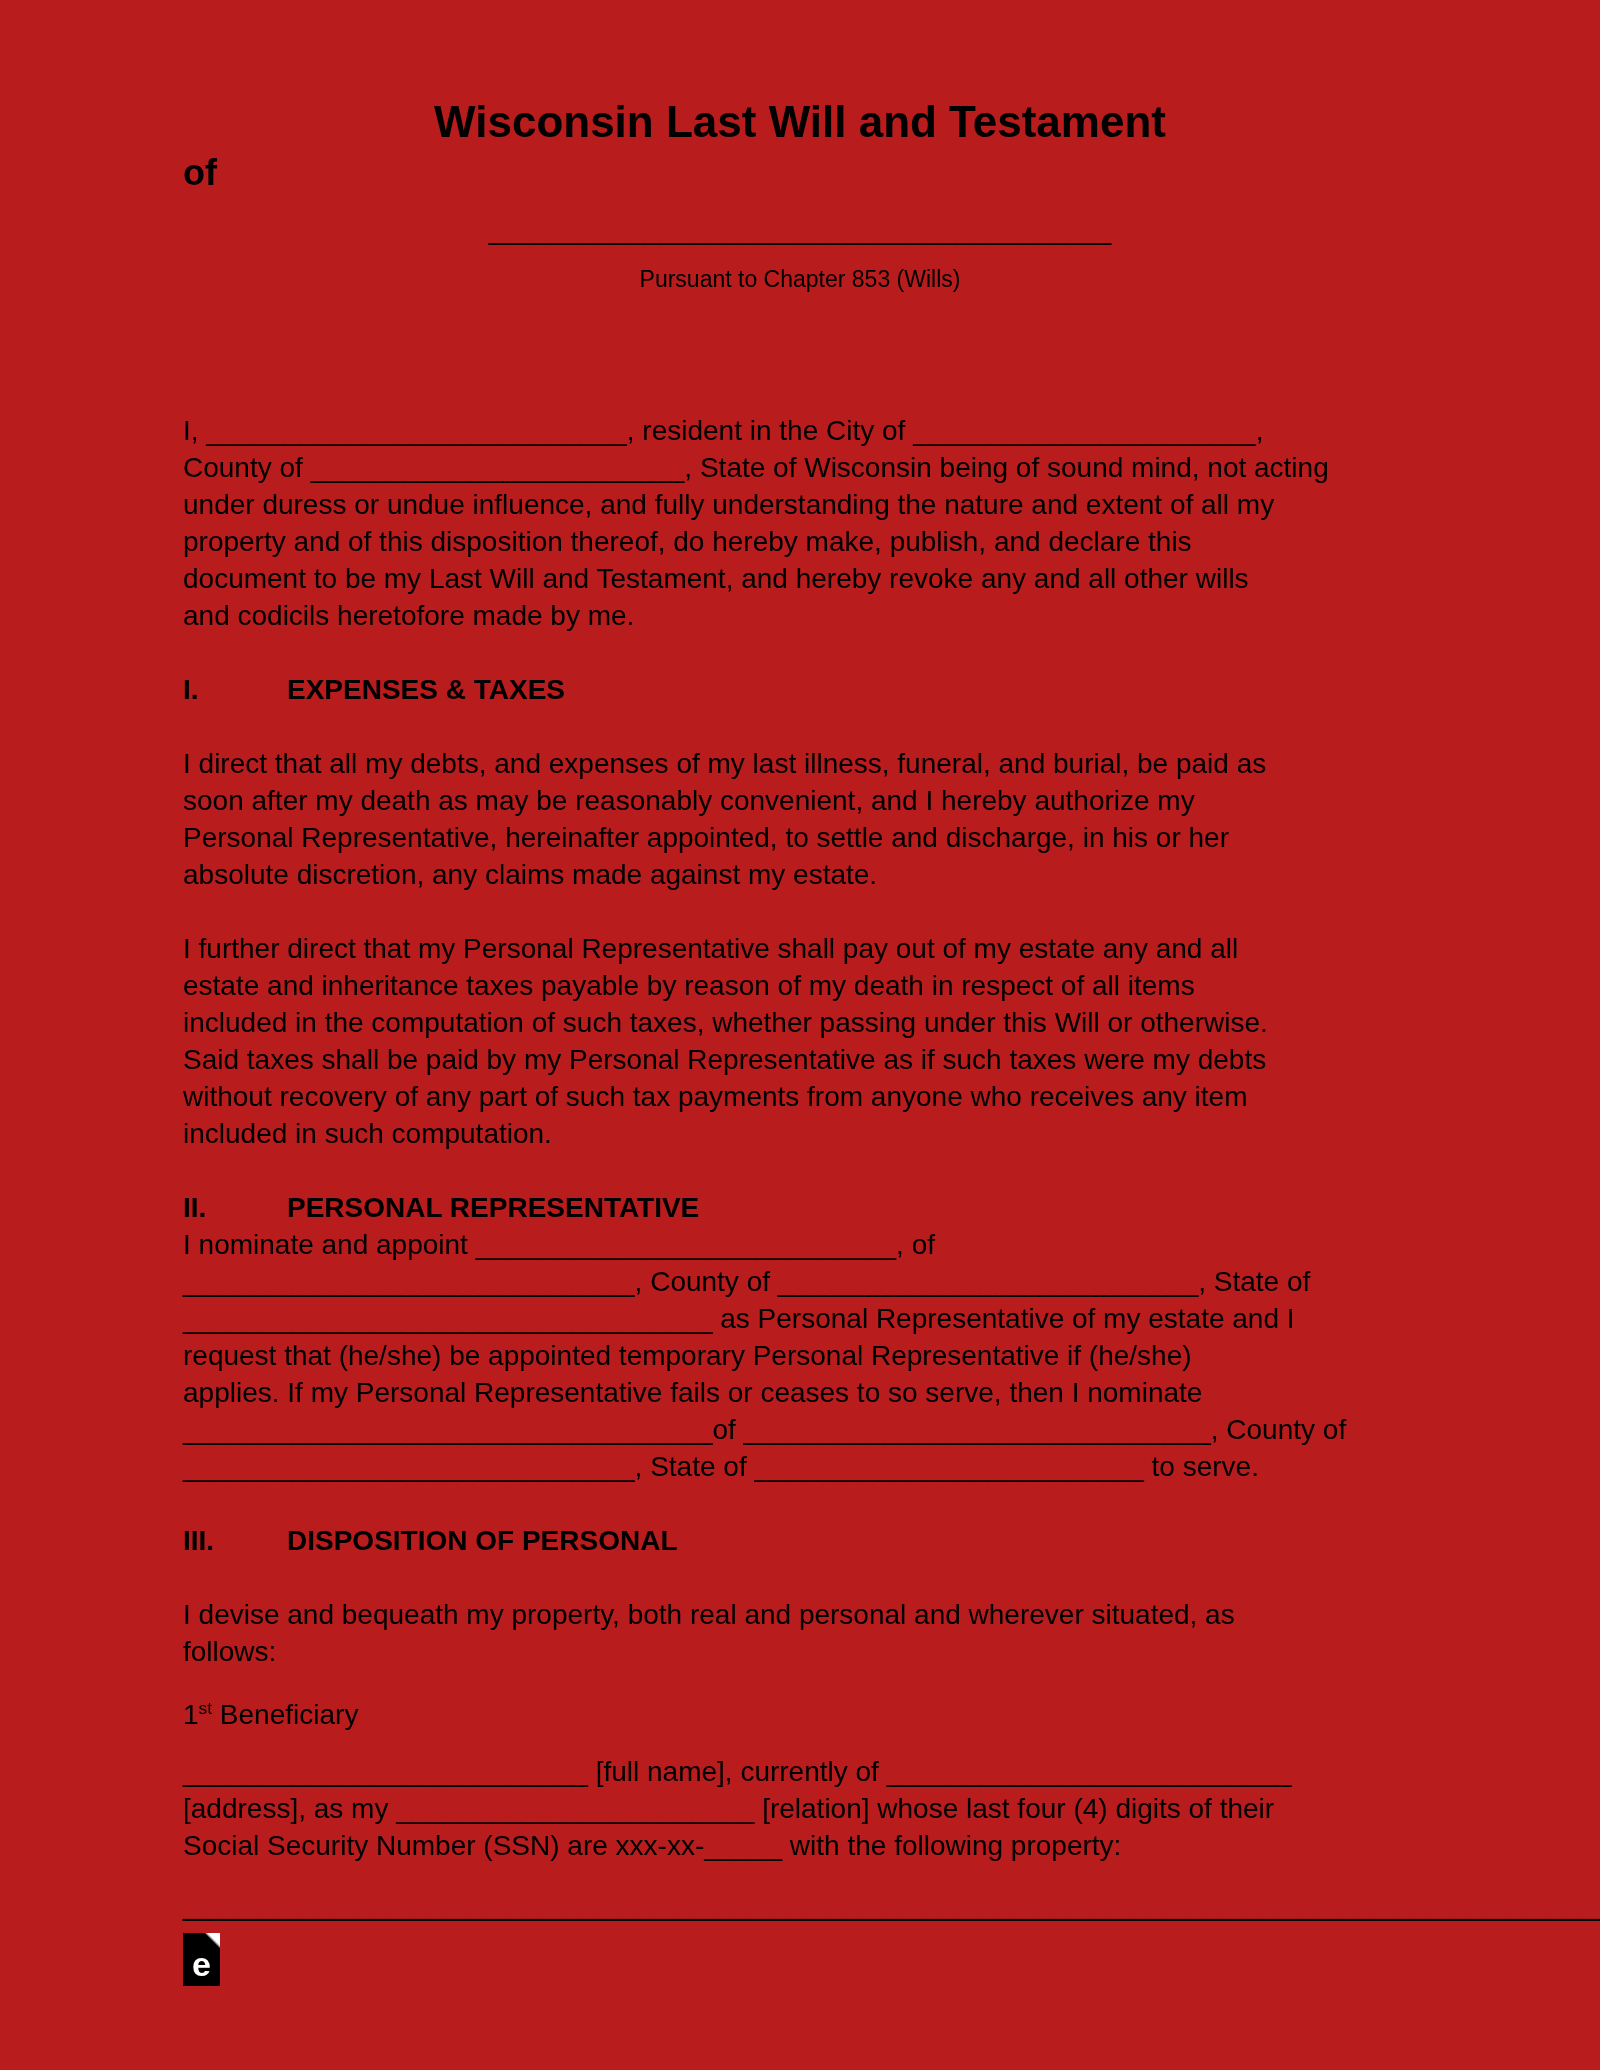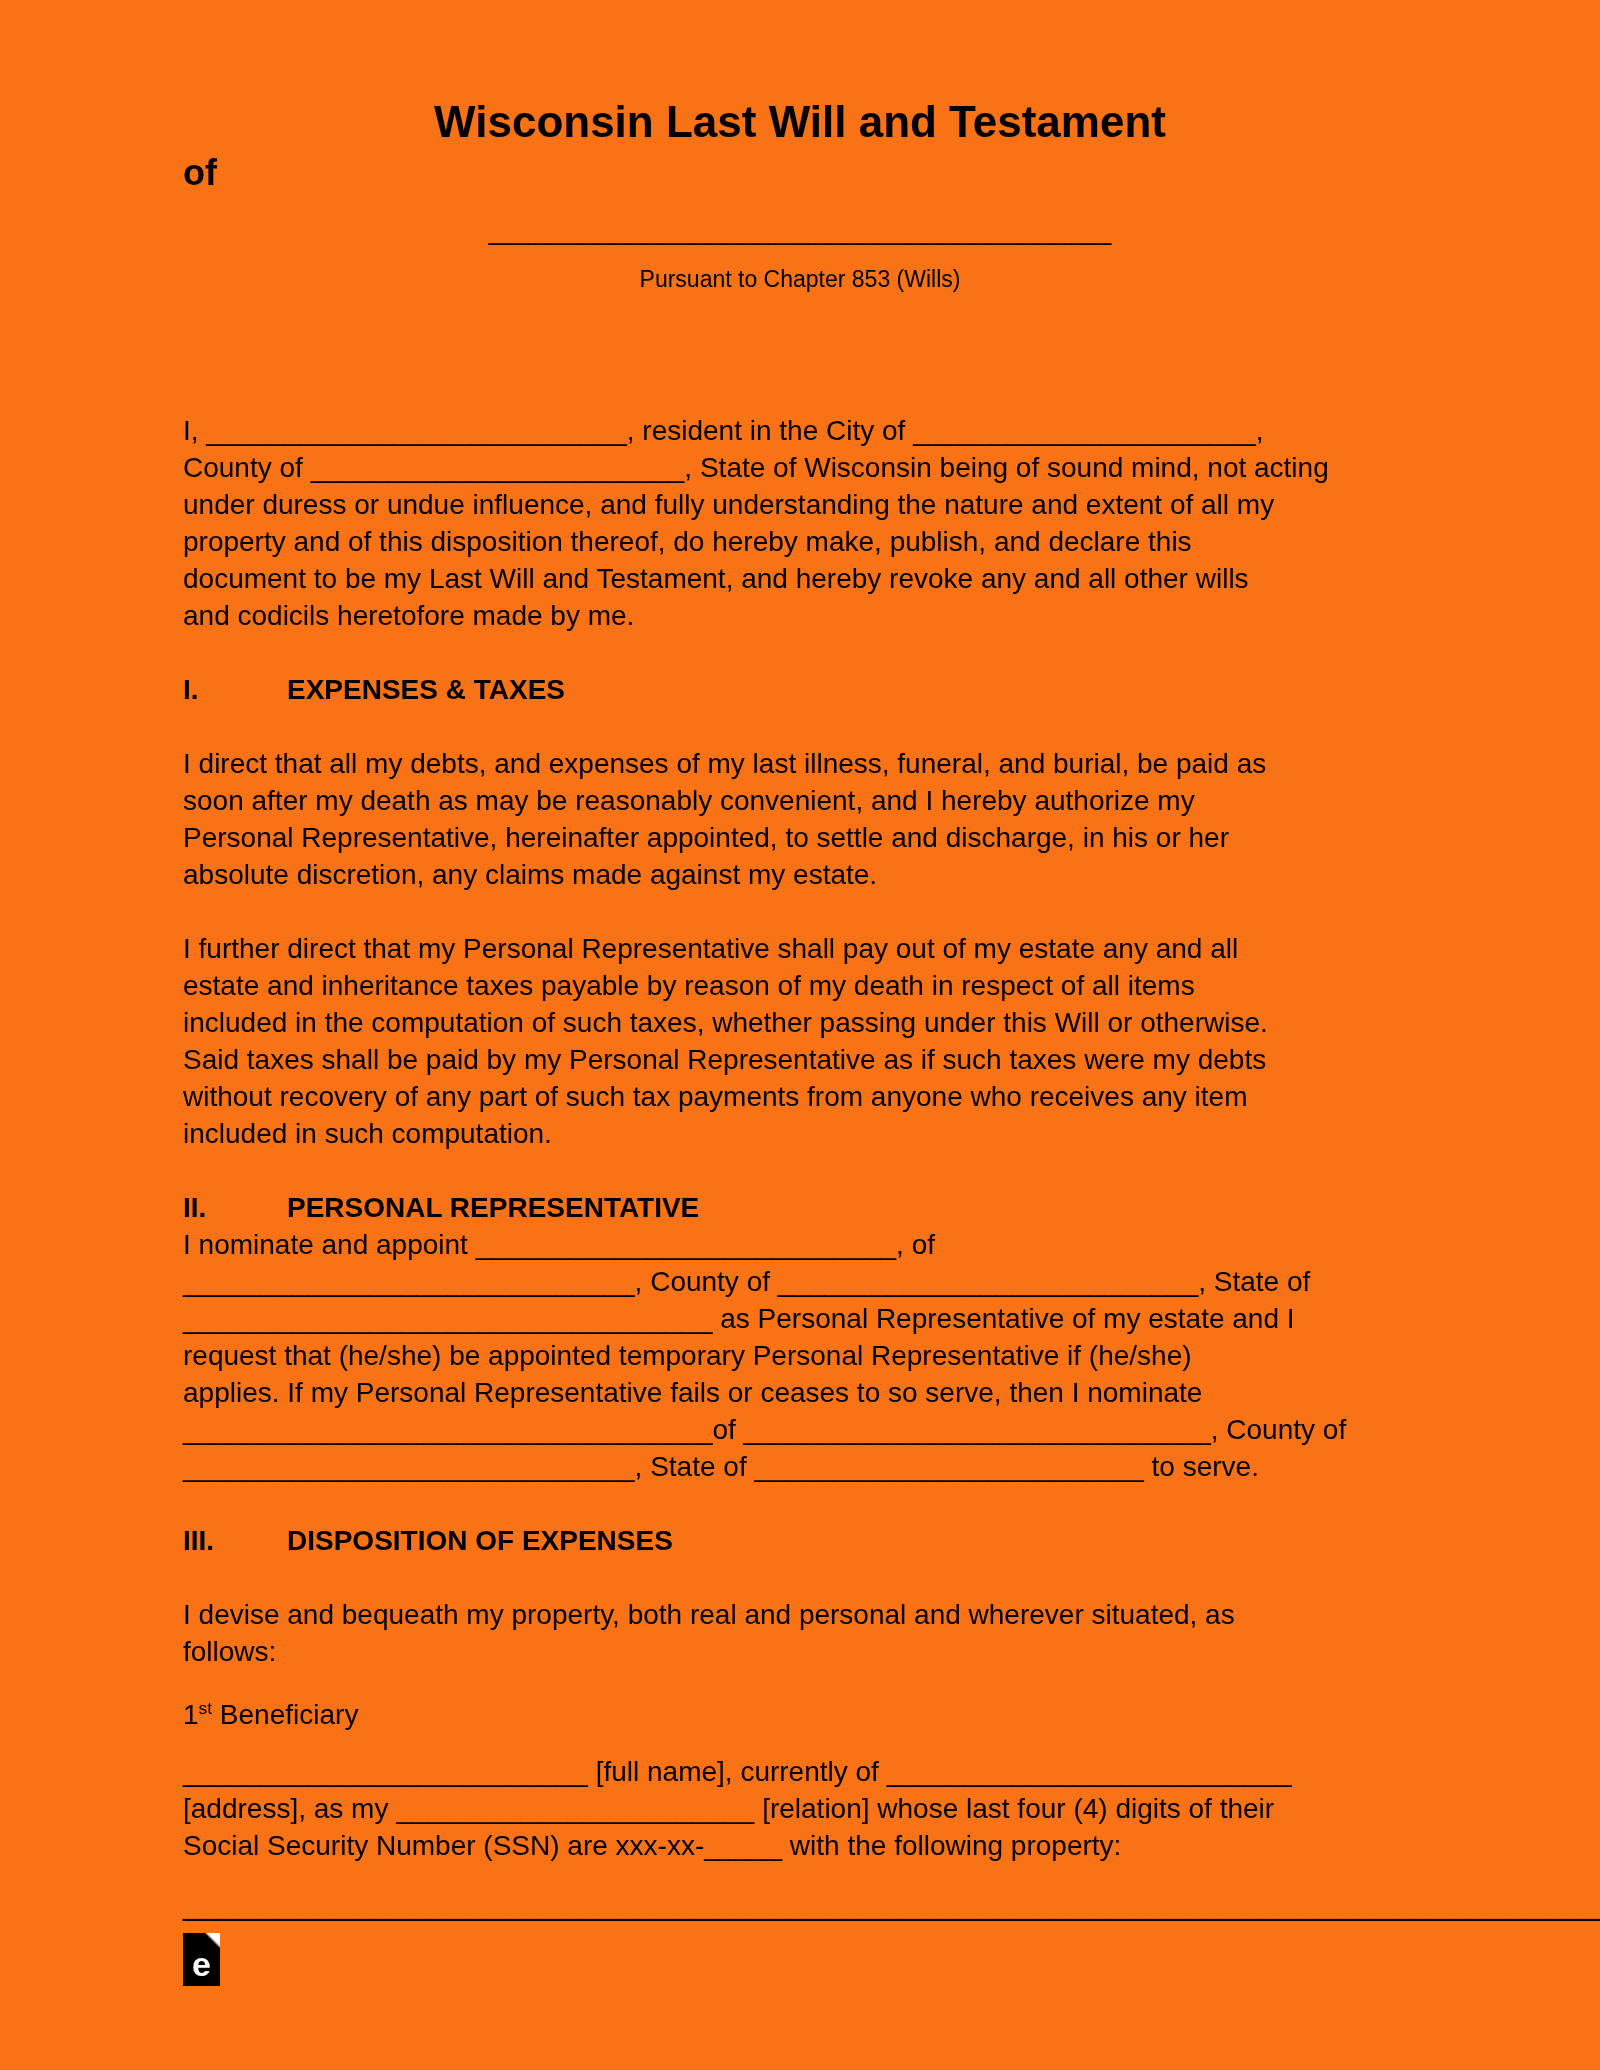--- a/index.html
+++ b/index.html
@@ -2,21 +2,21 @@
 <html><head>
 <meta charset="utf-8">
 <style>
   * { margin: 0; padding: 0; box-sizing: border-box; }
   html, body { background: #e8e8e8; }
   .page {
     position: relative;
     width: 1600px;
     height: 2070px;
     margin: 0 auto;
-    background: #f97316;
+    background: #b91c1c;
     color: #000000;
     font-family: "Liberation Sans", "DejaVu Sans", sans-serif;
     padding: 96px 183px 0 183px;
     overflow: hidden;
   }
   .doc-title {
     text-align: center;
     font-size: 44px;
     line-height: 52px;
     font-weight: bold;
@@ -146,21 +146,21 @@
   <div class="para">I nominate and appoint ___________________________, of
 _____________________________, County of ___________________________, State of
 __________________________________ as Personal Representative of my estate and I
 request that (he/she) be appointed temporary Personal Representative if (he/she)
 applies. If my Personal Representative fails or ceases to so serve, then I nominate
 __________________________________of ______________________________, County of
 _____________________________, State of _________________________ to serve.</div>
 
   <div class="sec-head">
     <span class="numeral">III.</span>
-    <span>DISPOSITION OF EXPENSES</span>
+    <span>DISPOSITION OF PERSONAL</span>
   </div>
 
   <div class="para mt37">I devise and bequeath my property, both real and personal and wherever situated, as
 follows:</div>
 
   <div class="bene-head"><span>1</span><sup>st</sup><span> Beneficiary</span></div>
 
   <div class="para bene-para">__________________________ [full name], currently of __________________________
 [address], as my _______________________ [relation] whose last four (4) digits of their
 Social Security Number (SSN) are xxx-xx-_____ with the following property:</div>

